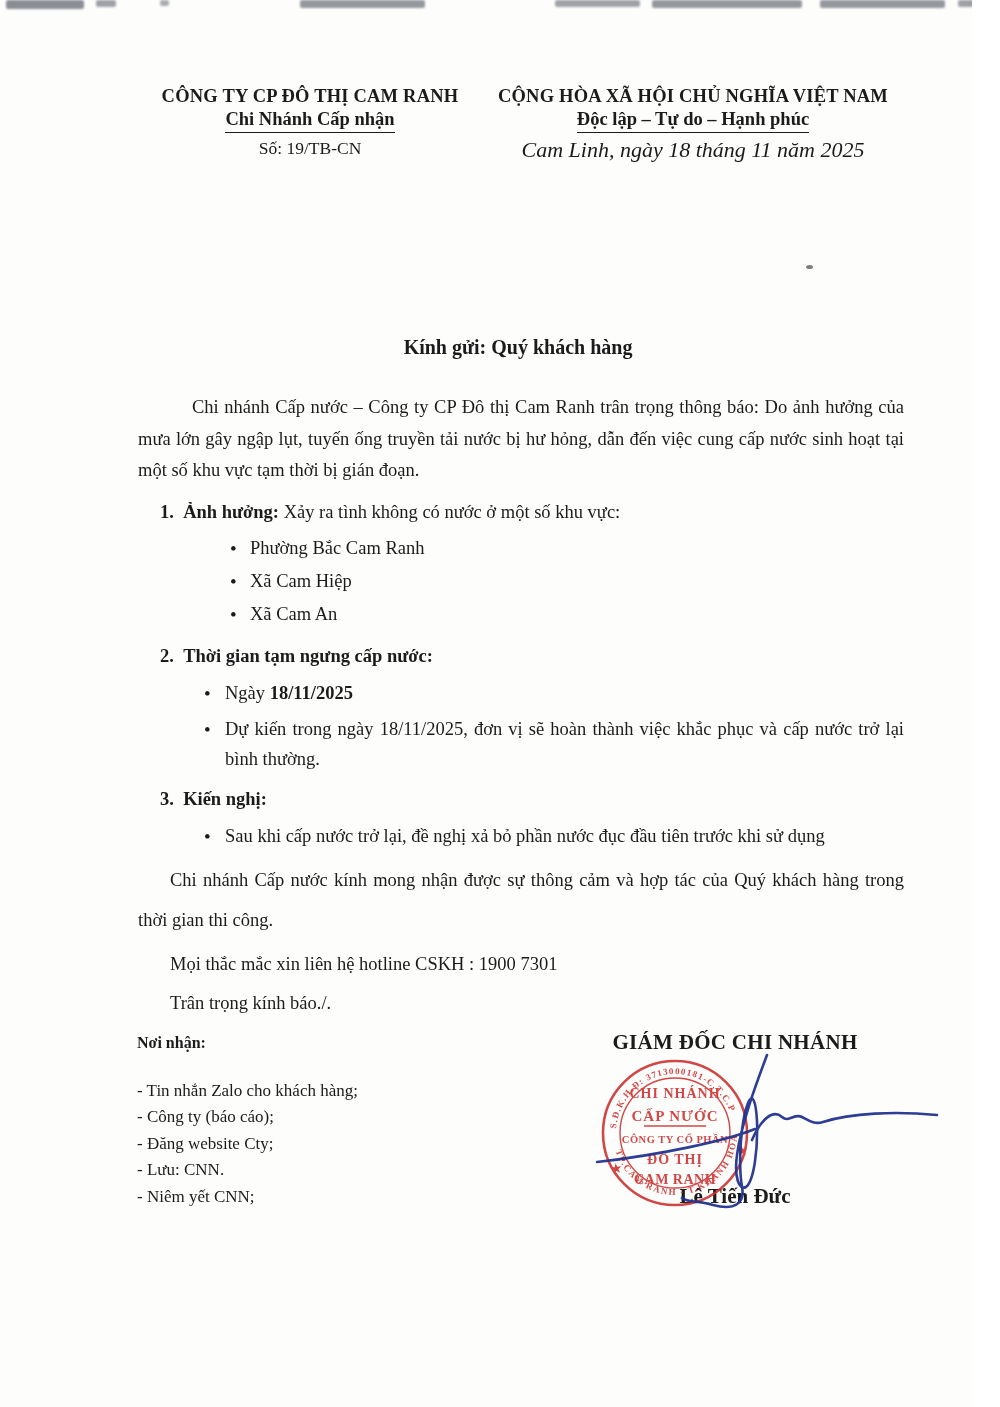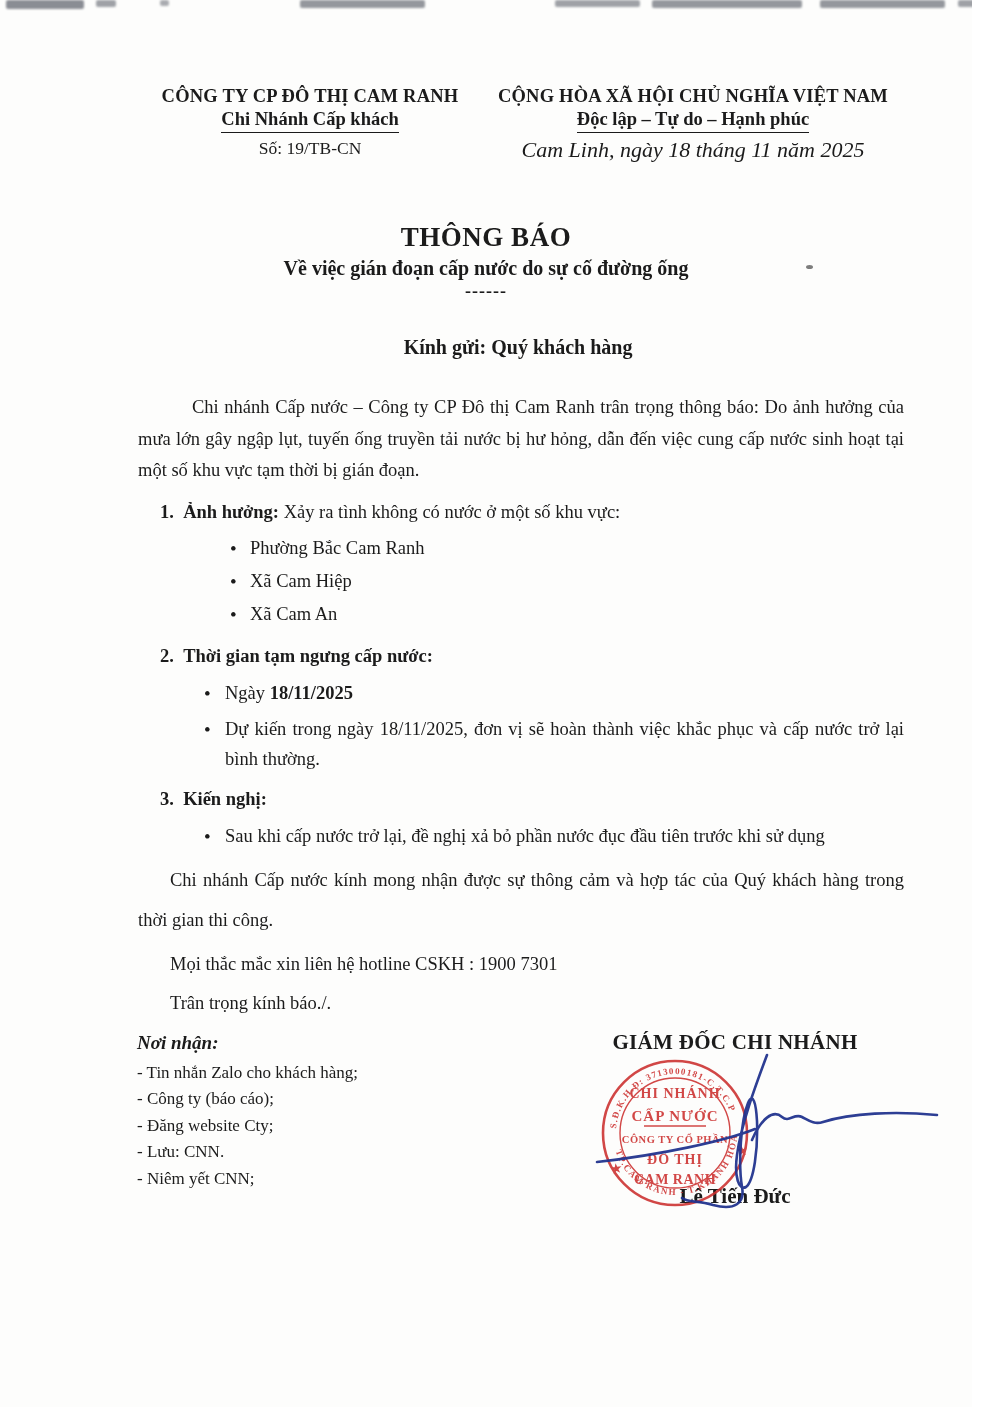--- a/index.html
+++ b/index.html
@@ -38,21 +38,21 @@
   .bullets-2 { margin:4px 0 0 0; padding:0; list-style:none; }
   .bullets-2 li { padding-left:87px; line-height:29.5px; position:relative; margin-top:7px; text-align:justify; }
   .bullets-1 li::before, .bullets-2 li::before { content:"•"; position:absolute; font-size:19px; }
   .bullets-1 li::before { left:92px; }
   .bullets-2 li::before { left:66px; }
   .closing-p { margin:8px 0 0 0; text-align:justify; text-indent:32px; line-height:40px; }
   .single-line { margin:9px 0 0 32px; line-height:30px; }
 
   
   .recipients { position:absolute; left:137px; top:1030px; font-size:17px; line-height:26.5px; }
-  .recipients-label { font-weight:bold; font-style:italic; font-size:19px; margin-bottom:3px; }
+  .recipients-label { font-weight:bold; font-size:16px; margin-bottom:21px; }
   .sign-block-title { position:absolute; left:555px; top:1030px; width:360px; text-align:center; font-size:21px; font-weight:bold; letter-spacing:0.3px; }
   .signer-name { position:absolute; left:555px; top:1184px; width:360px; text-align:center; font-size:21px; font-weight:bold; z-index:1; }
   .stamp-svg { position:absolute; left:545px; top:1045px; z-index:2; }
 </style>
 </head>
 <body>
 
 <div class="page">
 
   <div class="artifact" style="left:6px;  top:0; width:78px;  height:9px; opacity:.55;"></div>
@@ -60,34 +60,29 @@
   <div class="artifact" style="left:160px;top:0; width:9px;   height:6px; opacity:.4;"></div>
   <div class="artifact" style="left:300px;top:0; width:125px; height:8px; opacity:.5;"></div>
   <div class="artifact" style="left:555px;top:0; width:85px;  height:7px; opacity:.45;"></div>
   <div class="artifact" style="left:652px;top:0; width:150px; height:8px; opacity:.5;"></div>
   <div class="artifact" style="left:820px;top:0; width:125px; height:8px; opacity:.5;"></div>
   <div class="artifact" style="left:958px;top:0; width:34px;  height:7px; opacity:.45;"></div>
   <div class="stray-dot" style="left:806px; top:265px; width:7px; height:4px; opacity:.65;"></div>
 
   <div class="header-left">
     <div class="hdr-l1">CÔNG TY CP ĐÔ THỊ CAM RANH</div>
-    <div class="hdr-l2"><span class="underlined">Chi Nhánh Cấp khách</span></div>
+    <div class="hdr-l2"><span class="underlined">Chi Nhánh Cấp nhận</span></div>
     <div class="hdr-l3">Số: 19/TB-CN</div>
   </div>
   <div class="header-right">
     <div class="hdr-l1">CỘNG HÒA XÃ HỘI CHỦ NGHĨA VIỆT NAM</div>
     <div class="hdr-l2"><span class="underlined">Độc lập – Tự do – Hạnh phúc</span></div>
     <div class="hdr-r3">Cam Linh,  ngày 18 tháng 11  năm 2025</div>
   </div>
 
-  <div class="title-block">
-    <h1 class="doc-title">THÔNG BÁO</h1>
-    <h2 class="doc-subtitle">Về việc gián đoạn cấp nước do sự cố đường ống</h2>
-    <div class="doc-divider">------</div>
-  </div>
 
   <div class="salutation">Kính gửi: Quý khách hàng</div>
 
   <div class="body">
     <p class="intro">Chi nhánh Cấp nước – Công ty CP Đô thị Cam Ranh trân trọng thông báo: Do ảnh hưởng của mưa lớn gây ngập lụt, tuyến ống truyền tải nước bị hư hỏng, dẫn đến việc cung cấp nước sinh hoạt tại một số khu vực tạm thời bị gián đoạn.</p>
 
     <div class="sec-head">
       <span class="bold">1.</span>&nbsp;
       <span class="bold">Ảnh hưởng:</span><span> Xảy ra tình không có nước ở một số khu vực:</span>
     </div>

